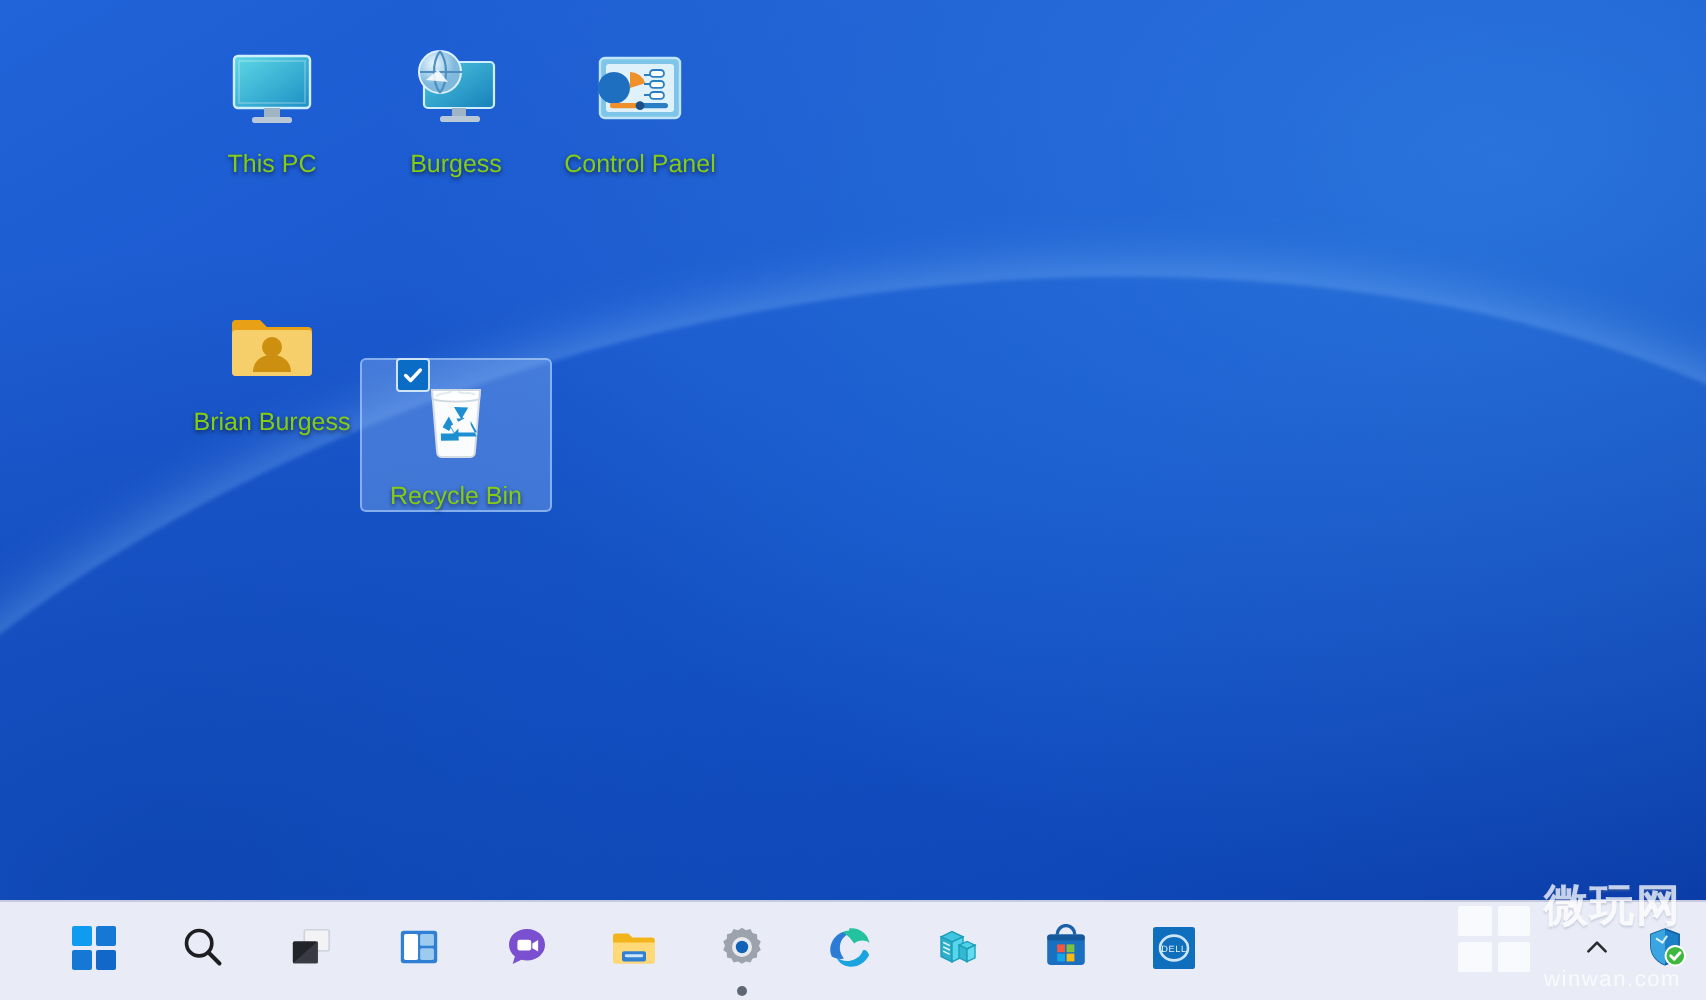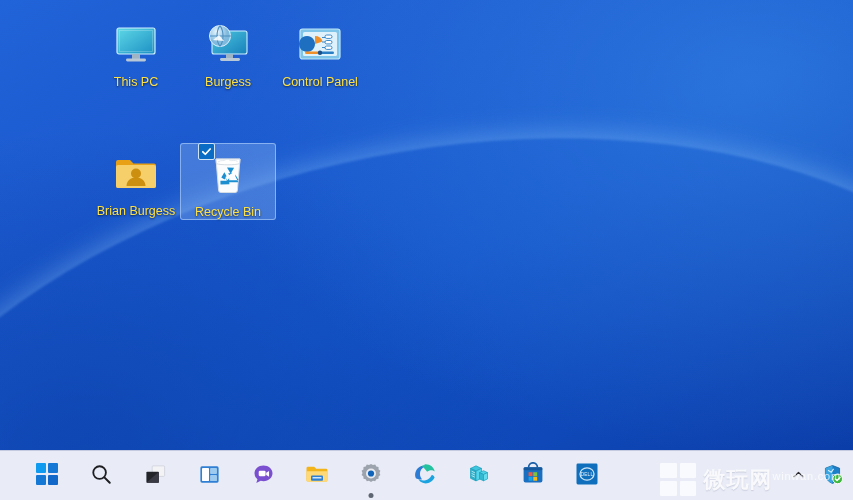--- a/index.html
+++ b/index.html
@@ -67,28 +67,29 @@
   .desk-icon {
     position:absolute; width:96px;
     display:flex; flex-direction:column; align-items:center;
     padding-top:6px;
   }
   .desk-icon .glyph {
     width:48px; height:48px; position:relative;
     display:flex; align-items:center; justify-content:center;
   }
   .desk-icon .label {
-    margin-top:7px; font-size:12.5px; color:#fde047; line-height:1.15;
+    margin-top:7px; font-size:12.5px; color:#84cc16; line-height:1.15;
     text-align:center; text-shadow:0 1px 2px rgba(0,0,0,.62);
     white-space:nowrap;
   }
   .desk-icon.selected {
     background:rgba(150,190,245,.34);
     border:1px solid rgba(190,220,255,.55);
     border-radius:3px;
+    margin-top:36px;
   }
   .sel-check {
     position:absolute; left:-6px; top:-7px;
     width:17px; height:17px; background:#0a6cc4;
     border:1px solid #cfe4f7; border-radius:2px;
     display:flex; align-items:center; justify-content:center;
   }
   .sel-check svg { width:11px; height:11px; }
 
   
@@ -122,21 +123,21 @@
     position:absolute; right:12px; bottom:4px;
     display:flex; align-items:center; gap:7px;
     opacity:.80; pointer-events:none;
   }
   #wm-logo {
     width:36px; height:33px;
     display:grid; grid-template-columns:1fr 1fr; grid-template-rows:1fr 1fr;
     gap:3px;
   }
   #wm-logo i { background:rgba(255,255,255,.93); border-radius:1px; display:block; }
-  #wm-text { display:flex; flex-direction:row; line-height:1; }
+  #wm-text { display:flex; flex-direction:column; line-height:1;gap:19px; }
   #wm-cn {
     font-size:22px; font-weight:bold; color:rgba(255,255,255,.95);
     letter-spacing:1px; text-shadow:0 1px 1px rgba(120,130,160,.35);
   }
   #wm-en {
     font-size:11px; color:rgba(255,255,255,.92); letter-spacing:.8px;
     margin-top:2px;
   }
 </style>
 </head>

